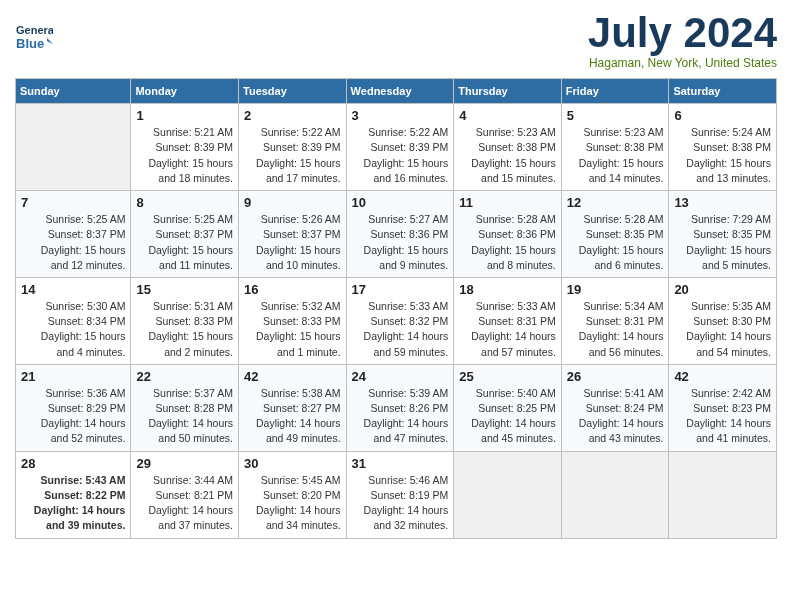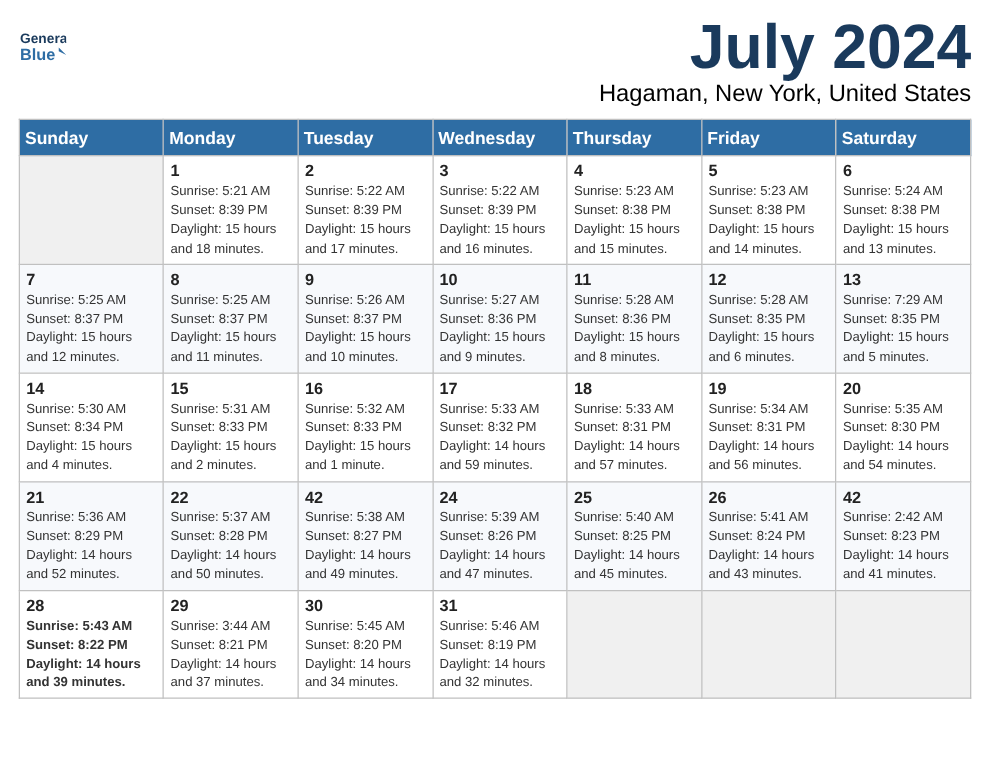--- a/index.html
+++ b/index.html
@@ -18,40 +18,40 @@
     }
     .logo {
       display: flex;
       align-items: center;
       margin-top: 8px;
     }
     .title-area {
       text-align: right;
     }
     .month-title {
-      font-size: 50px;
+      font-size: 42px;
       font-weight: bold;
       color: #1a3a5c;
       line-height: 1.1;
     }
     .location {
-      font-size: 19px;
-      color: #000000;
+      font-size: 12px;
+      color: #4d7c0f;
     }
     table {
       width: 100%;
       border-collapse: collapse;
       font-size: 11px;
     }
     thead tr th {
       background-color: #2e6da4;
       color: #fff;
       padding: 6px 4px;
       text-align: left;
-      font-size: 14px;
+      font-size: 11px;
       font-weight: bold;
       border: 1px solid #c0c0c0;
     }
     tbody tr td {
       border: 1px solid #c0c0c0;
       padding: 4px 5px;
       vertical-align: top;
       min-height: 80px;
       height: 85px;
     }
@@ -59,20 +59,21 @@
       font-size: 13px;
       font-weight: bold;
       color: #222;
       display: block;
       margin-bottom: 2px;
     }
     .day-info {
       color: #333;
       font-size: 10.5px;
       line-height: 1.45;
+      text-align: right;
     }
     tbody tr:nth-child(even) td {
       background: #f7f9fc;
     }
     tbody tr:nth-child(odd) td {
       background: #fff;
     }
     .empty-cell {
       background: #f0f0f0 !important;
     }

